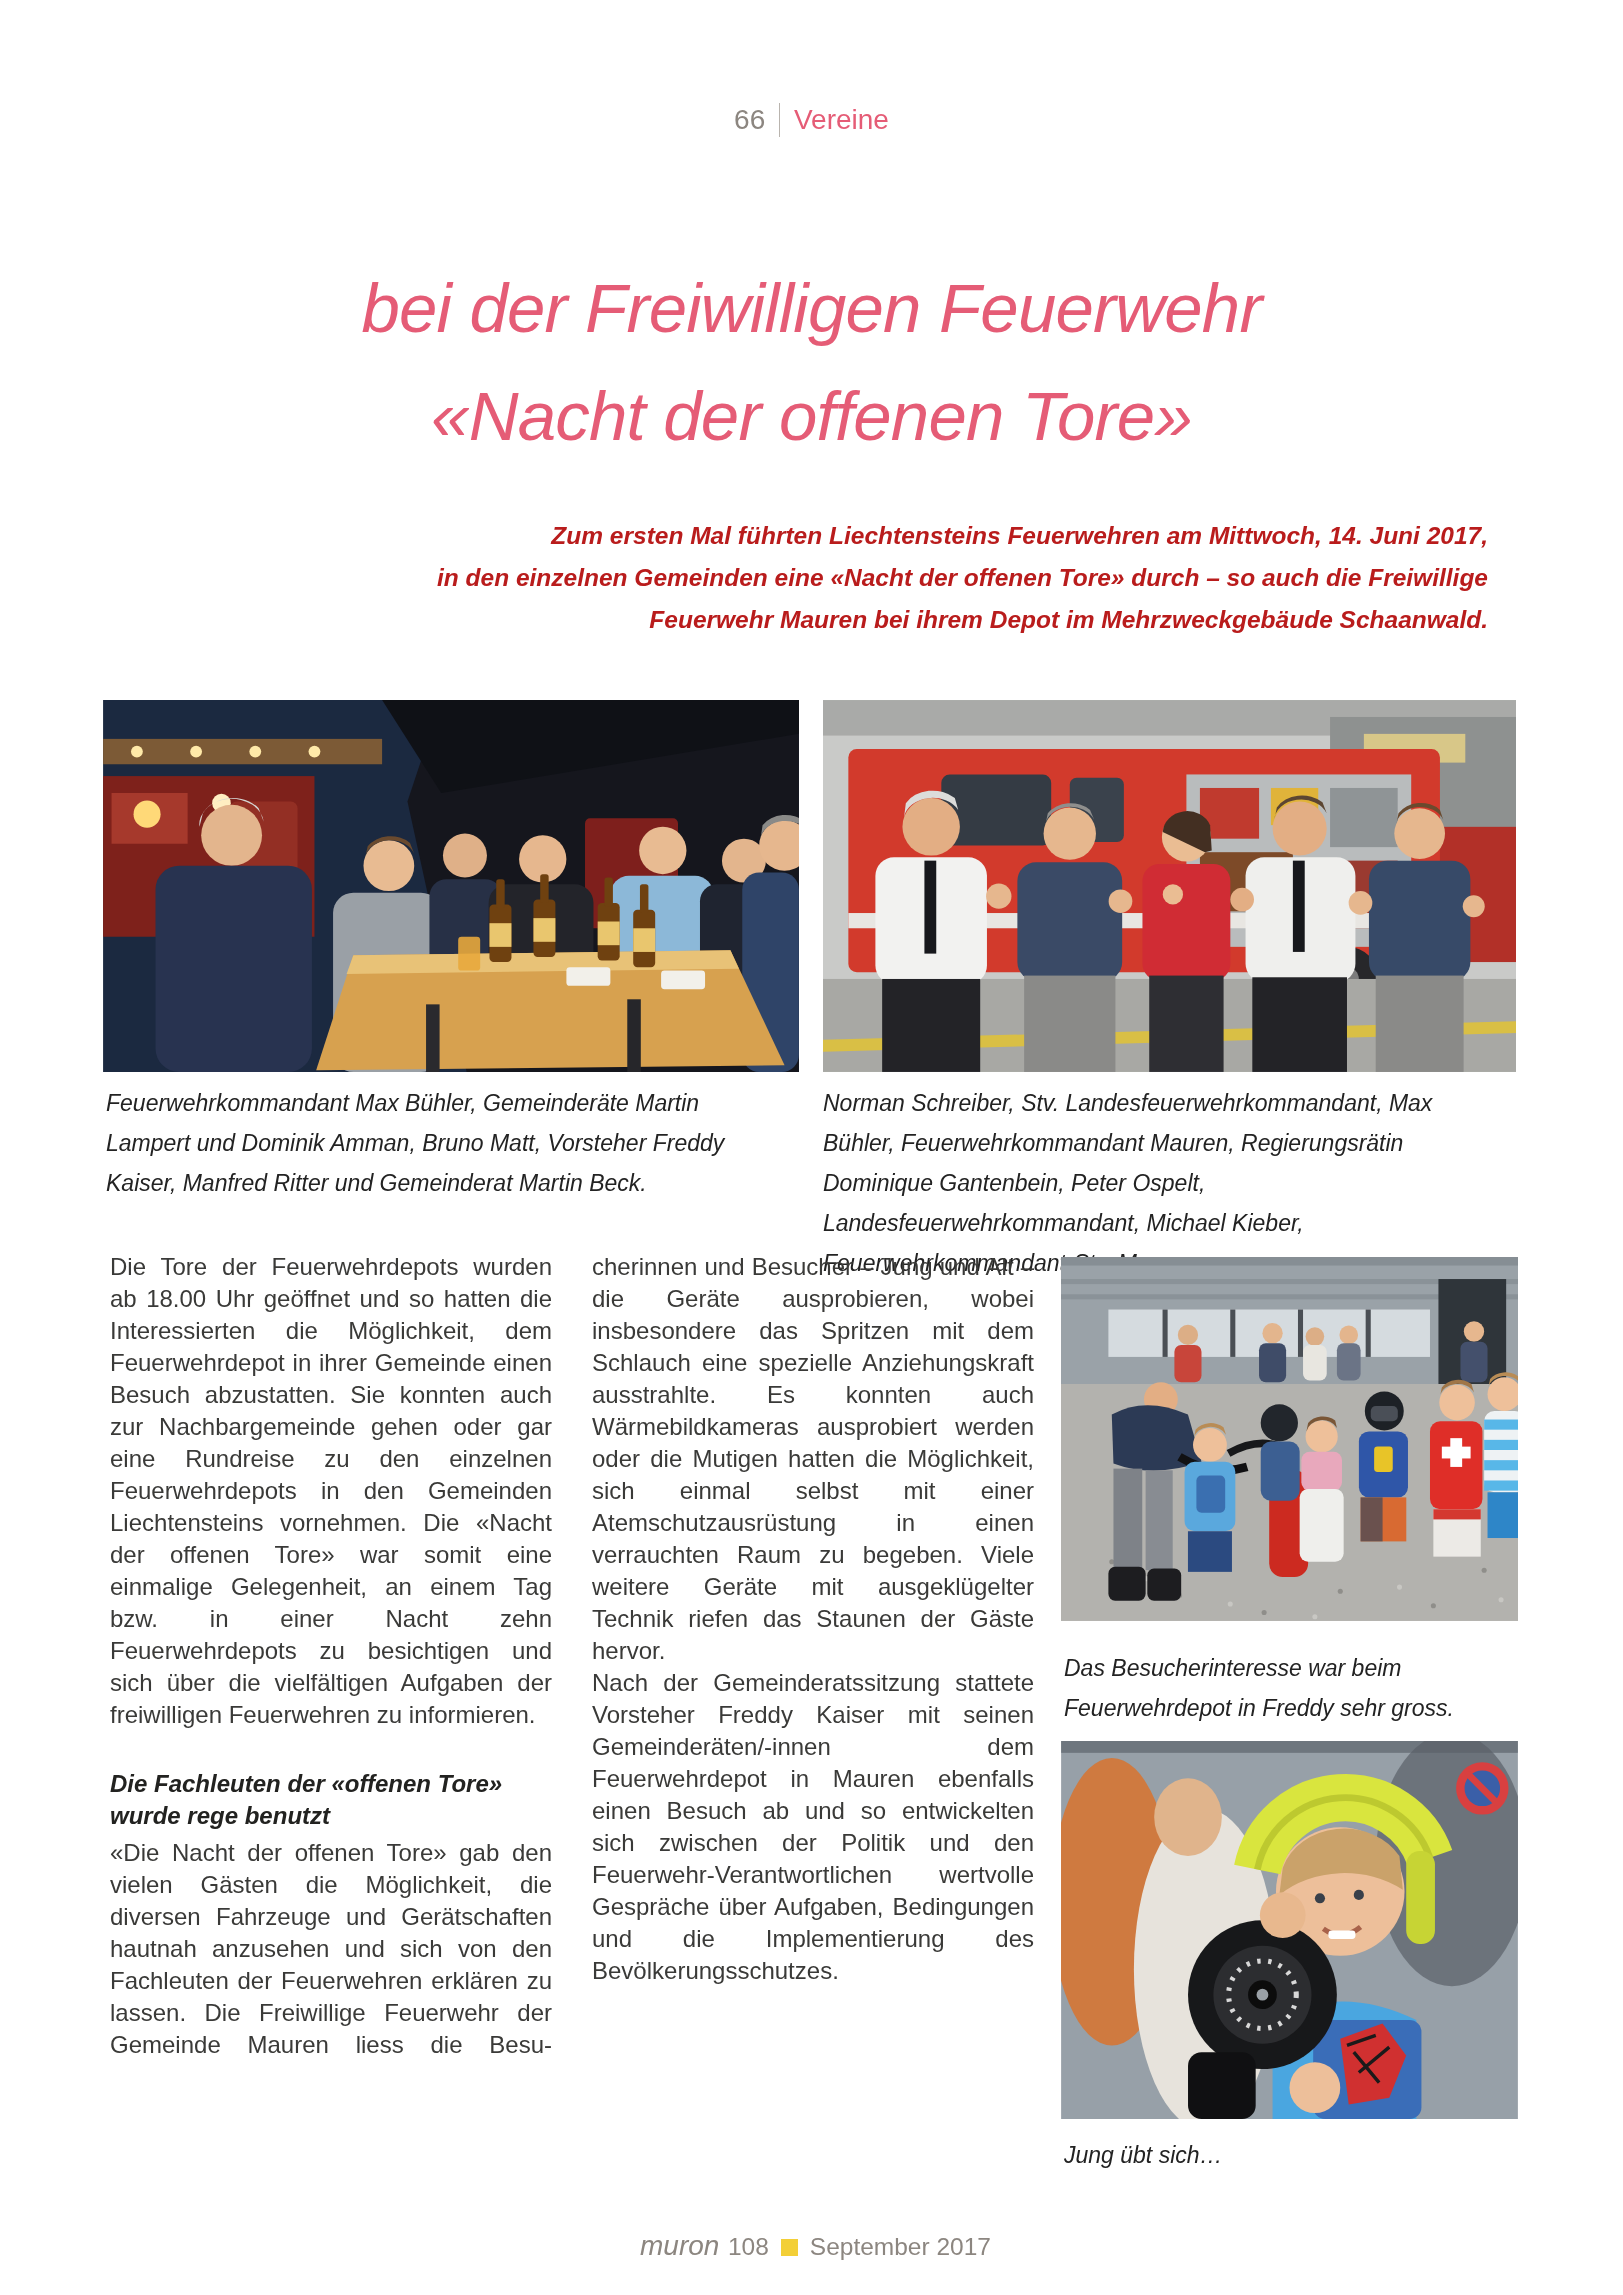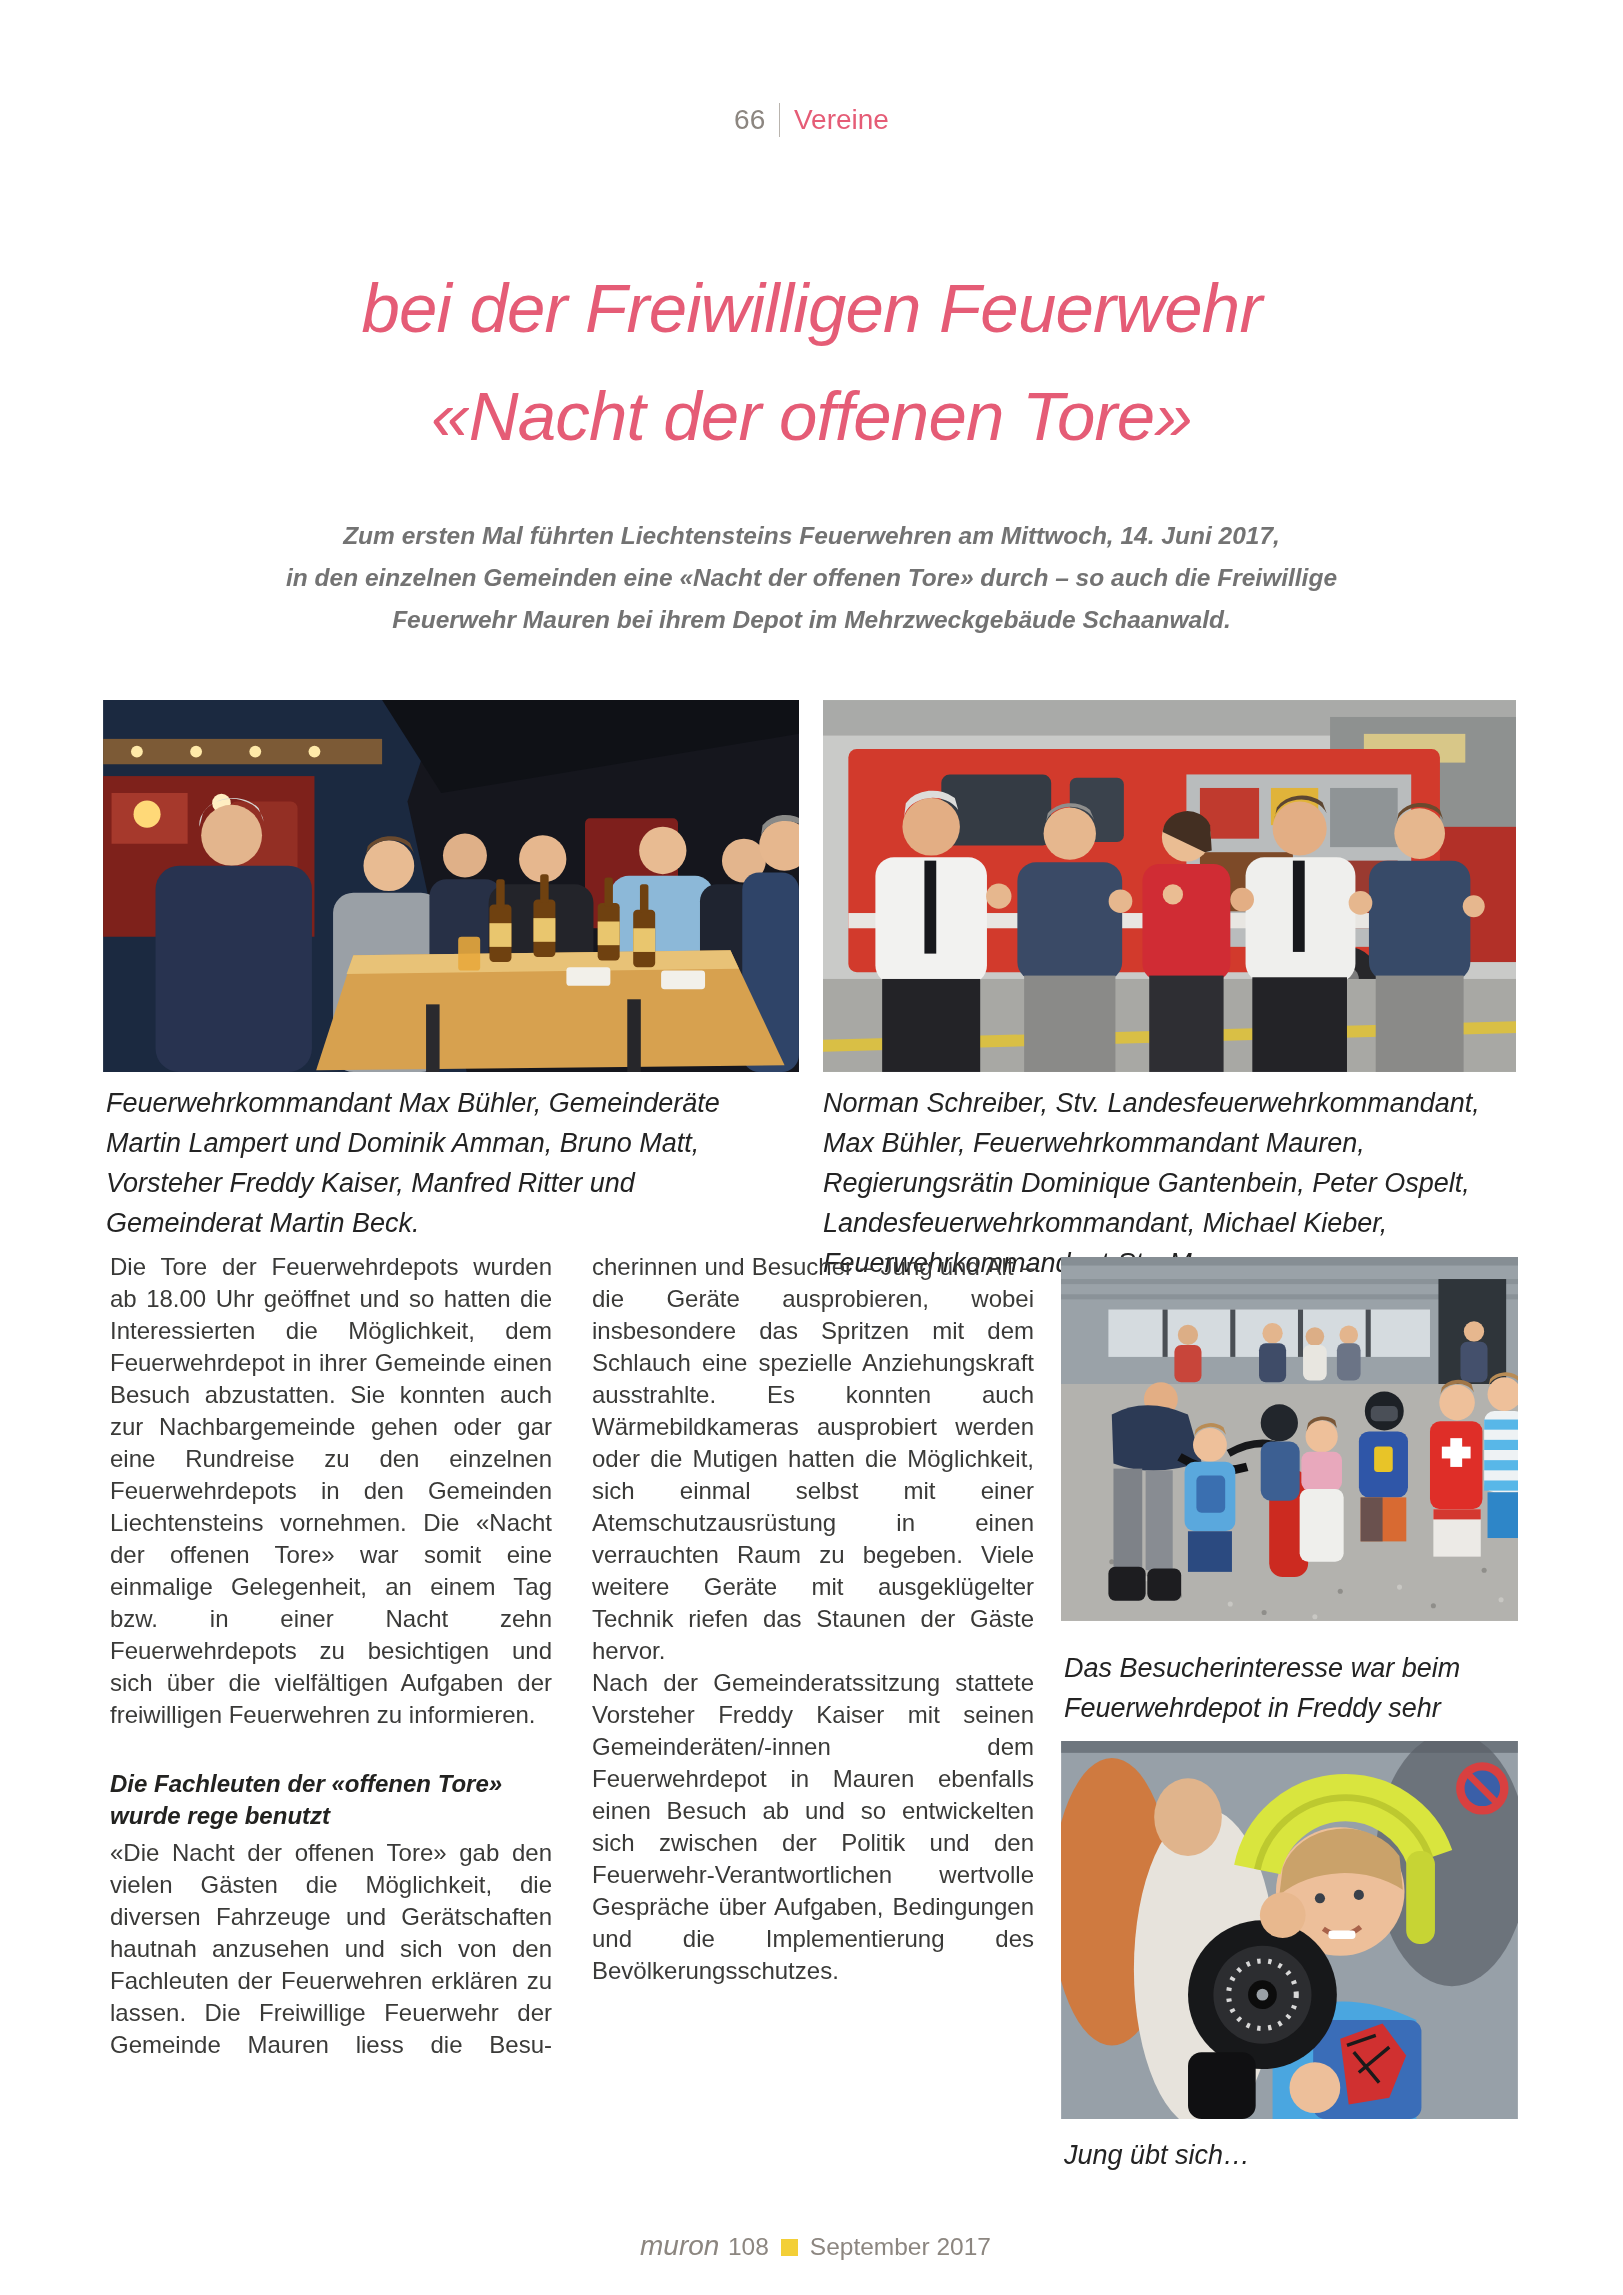--- a/index.html
+++ b/index.html
@@ -30,36 +30,36 @@
     position:absolute;top:247px;left:0;width:100%;
     text-align:center;font-style:italic;font-weight:normal;
     font-size:69px;line-height:108px;color:var(--accent);
     letter-spacing:-0.8px;
   }
   .title span{display:block;}
 
   
   .lead{
     position:absolute;top:507px;left:135px;width:1353px;
-    text-align:center;font-style:italic;font-weight:600;
-    font-size:24.5px;line-height:42px;color:#737373;
+    text-align:right;font-style:italic;font-weight:600;
+    font-size:24.5px;line-height:42px;color:#b91c1c;
     white-space:pre-line;
   }
 
   
   figure.photo{position:absolute;overflow:hidden;background:#dddddd;}
   figure.photo svg{display:block;width:100%;height:100%;}
   .photo1{left:103px;top:692px;width:696px;height:372px;}
   .photo2{left:823px;top:692px;width:693px;height:372px;}
   .photo3{left:1061px;top:1249px;width:457px;height:364px;}
   .photo4{left:1061px;top:1733px;width:457px;height:378px;}
 
   
   .caption{
-    position:absolute;font-style:italic;font-size:27px;line-height:40px;
+    position:absolute;font-style:italic;font-size:23px;line-height:40px;
     color:var(--caption-ink);text-align:left;
   }
   .cap1{left:106px;top:1075px;width:683px;}
   .cap2{left:823px;top:1075px;width:676px;}
   .cap3{left:1064px;top:1640px;width:444px;}
   .cap4{left:1064px;top:2127px;width:444px;}
 
   
   .col{
     position:absolute;top:1243px;width:442px;

